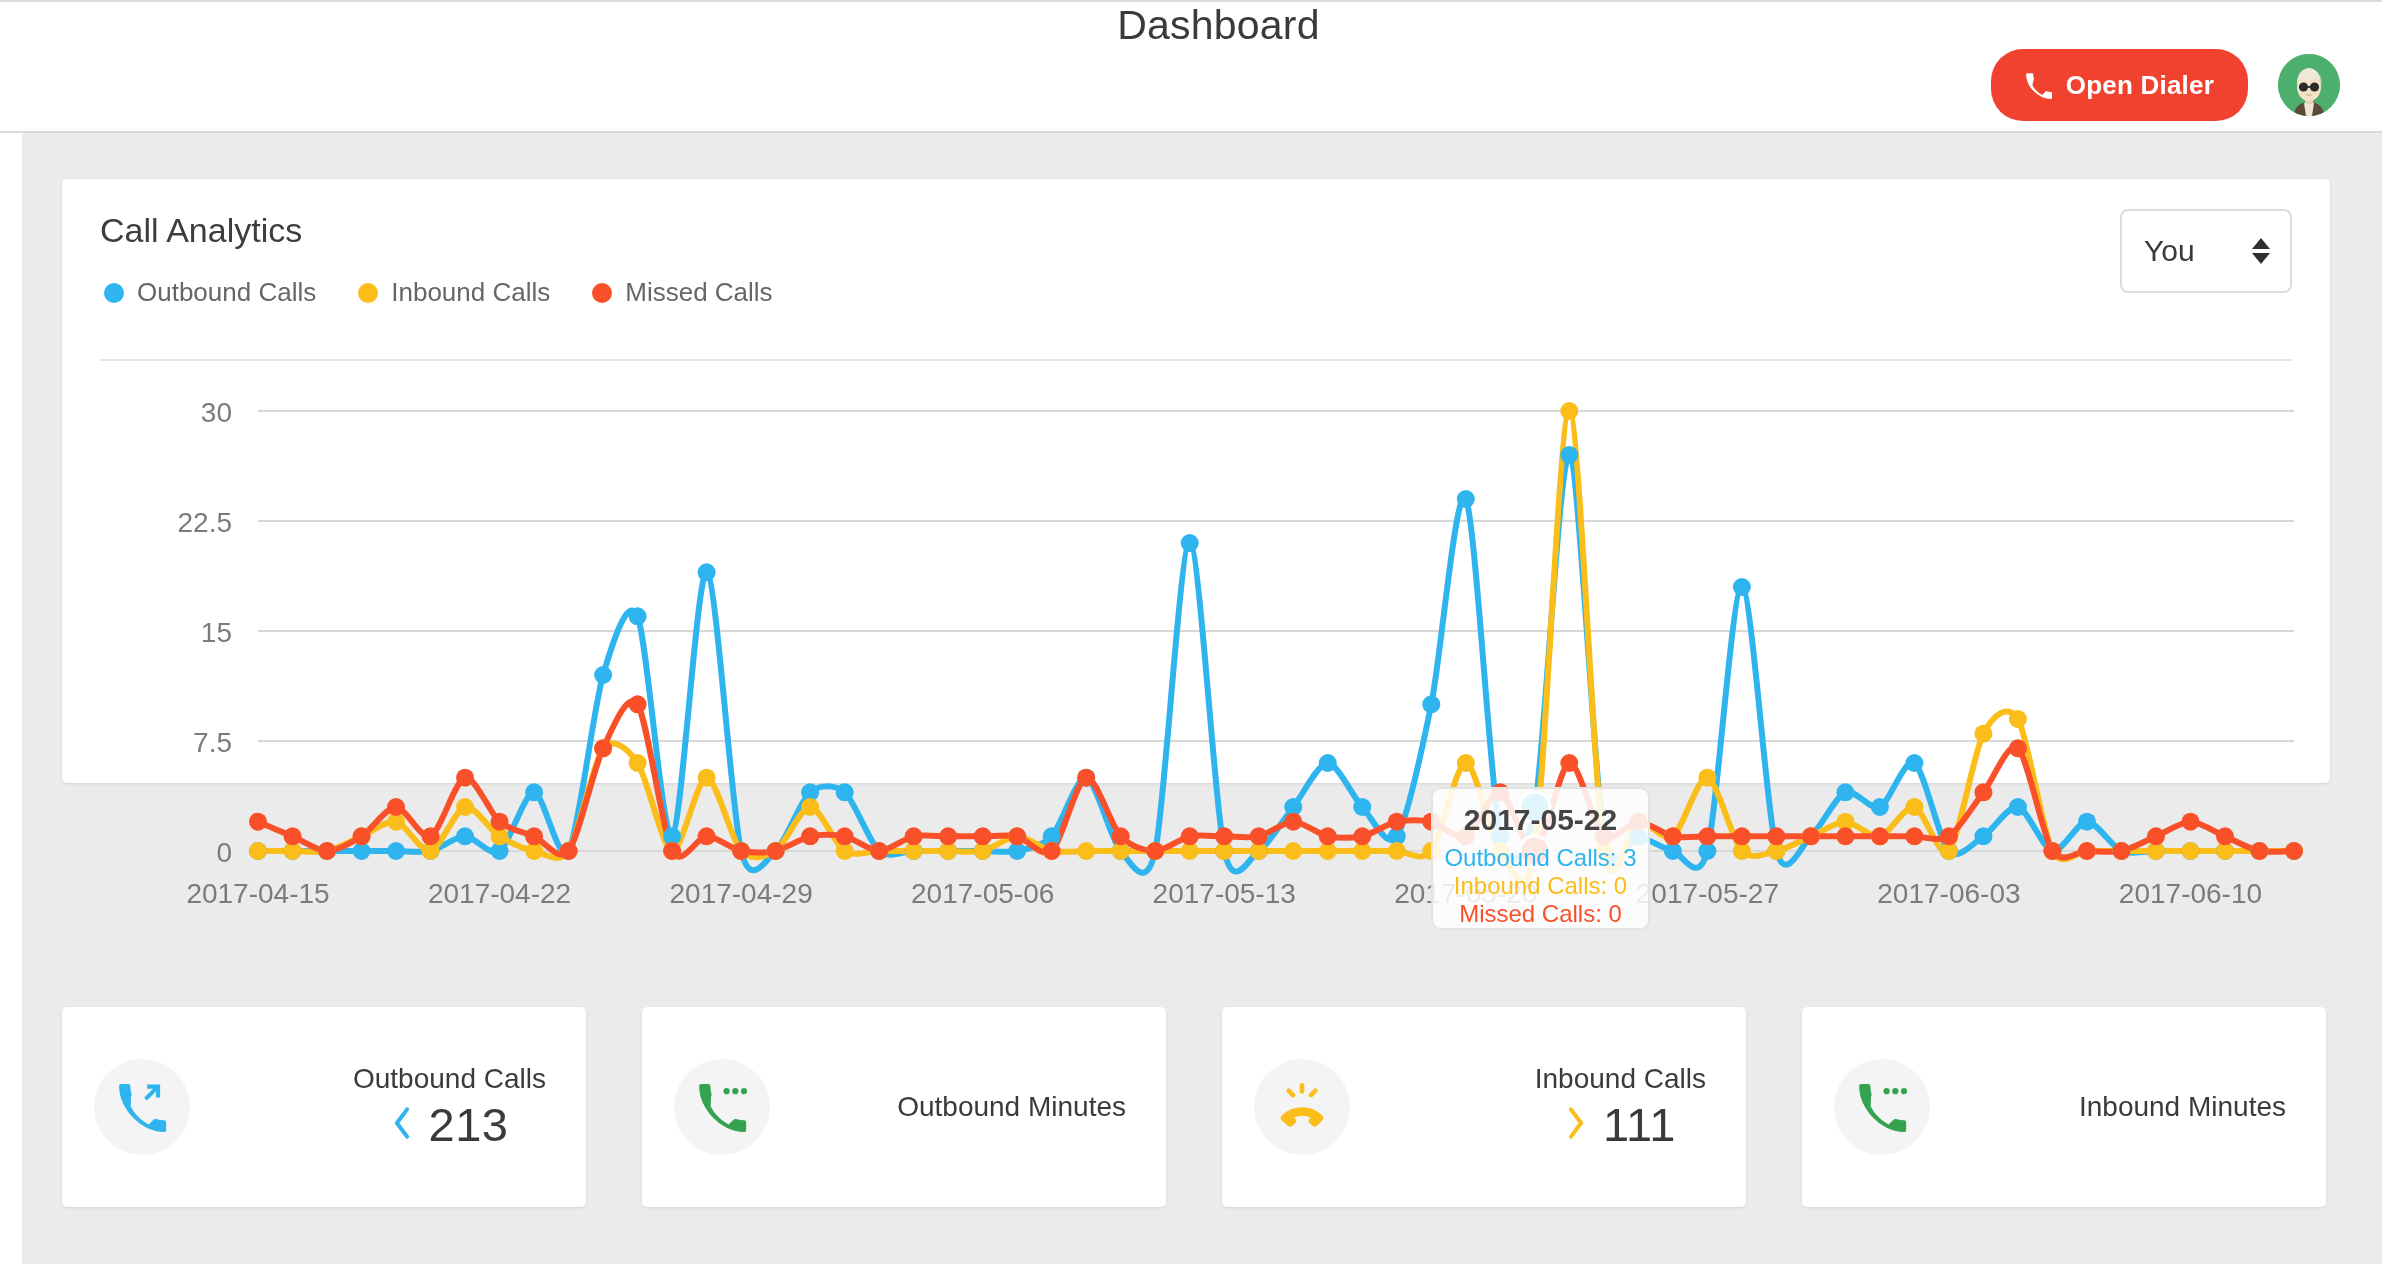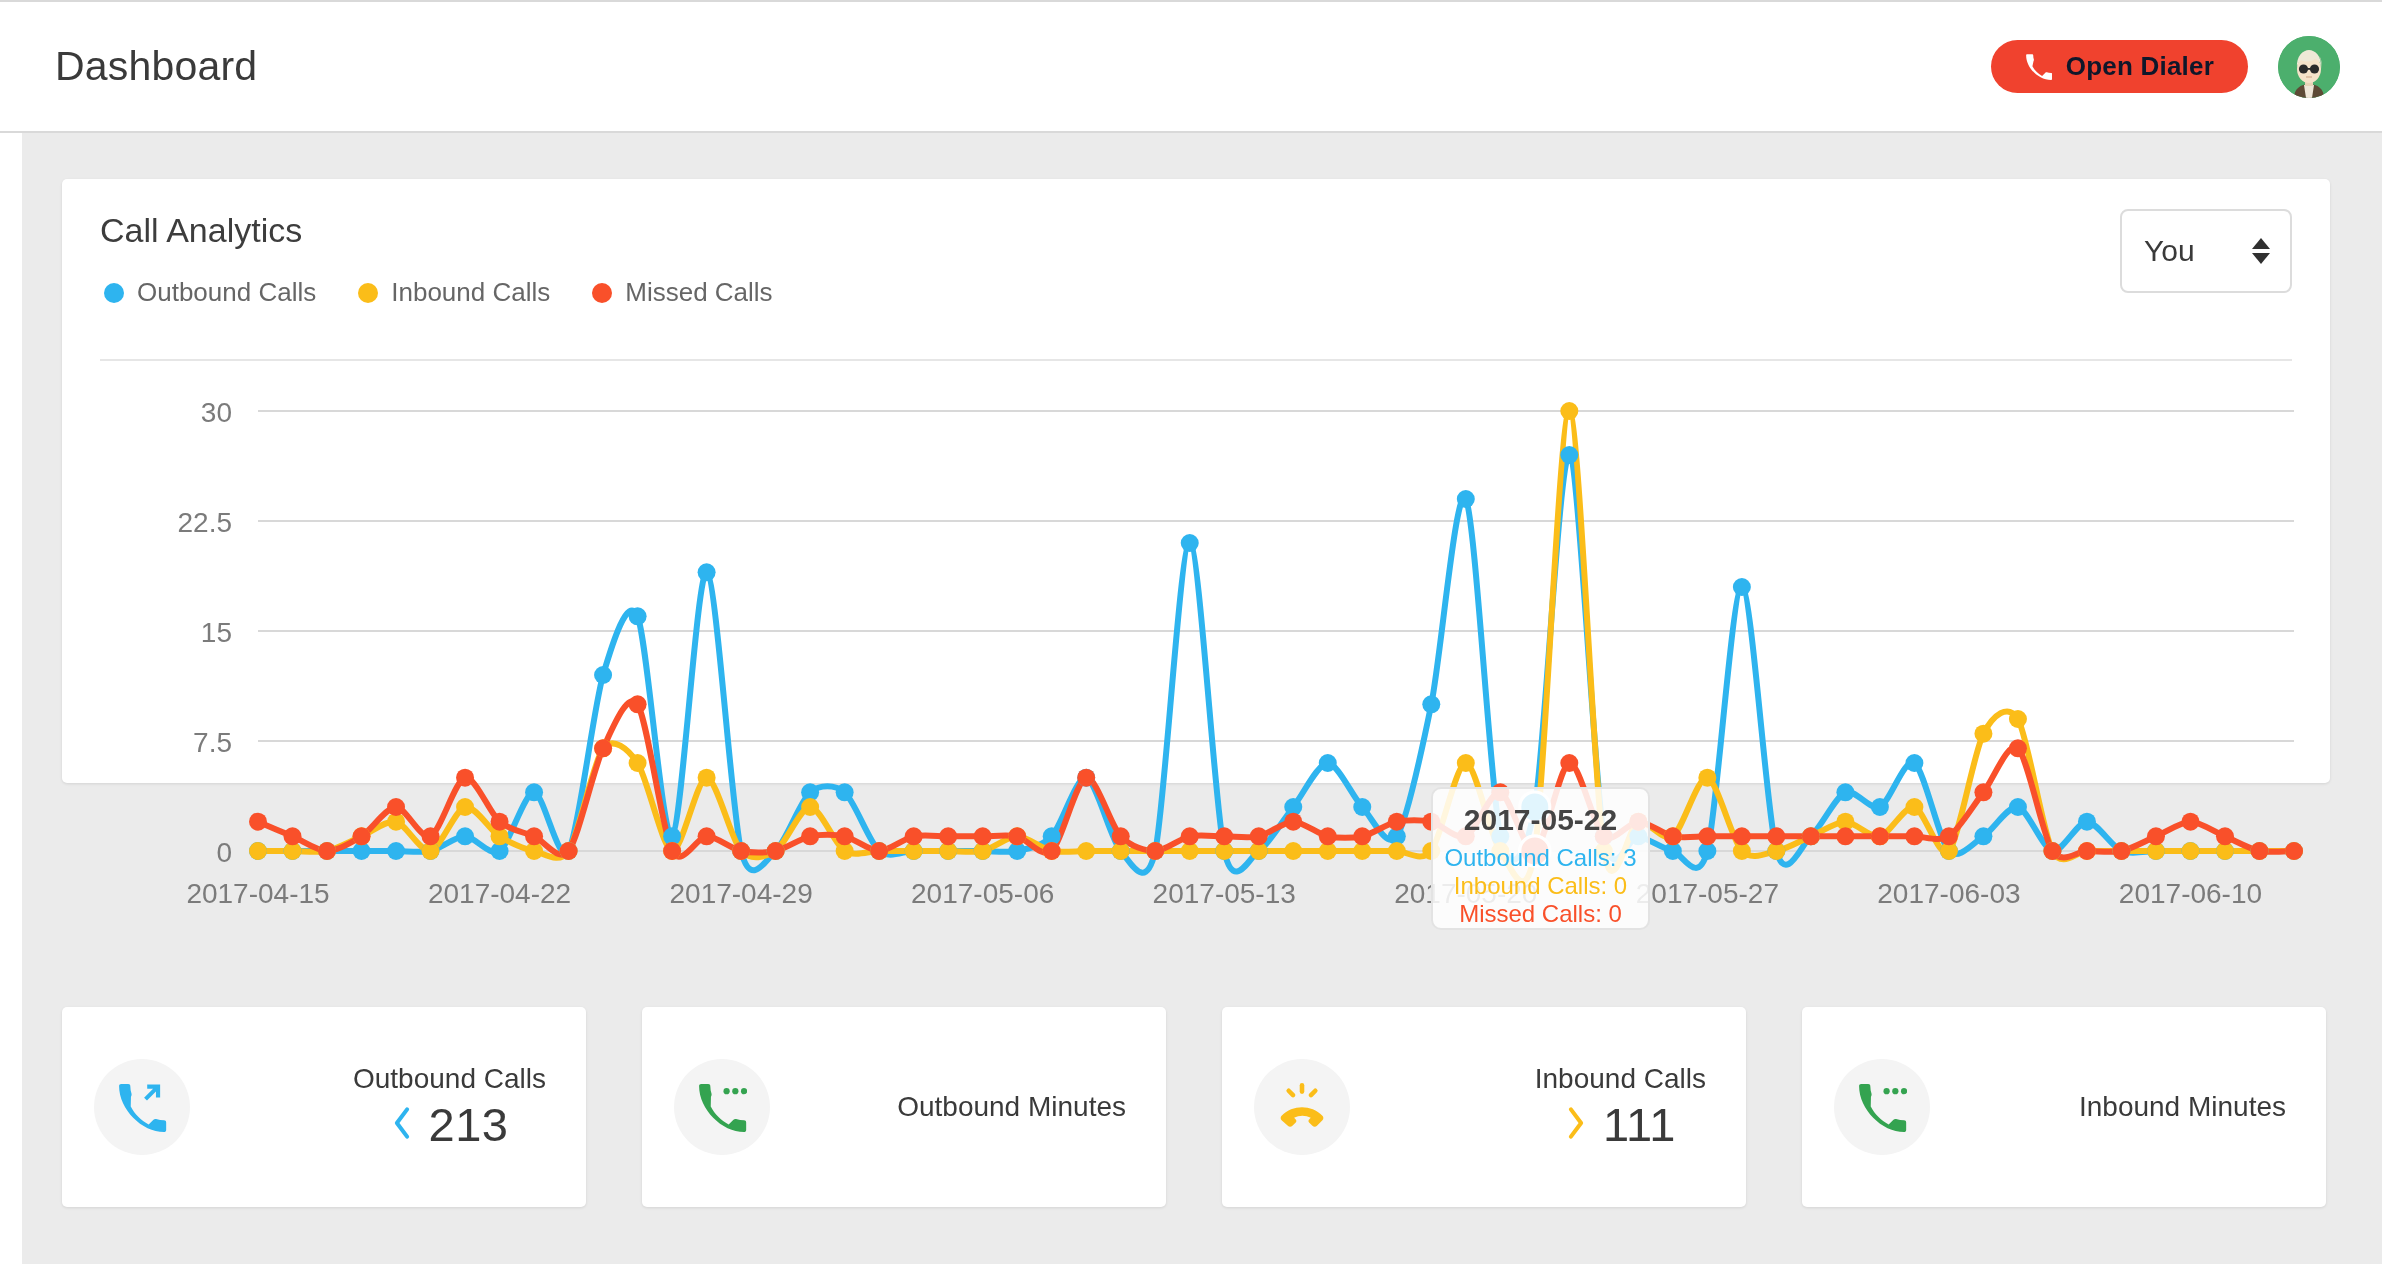--- a/index.html
+++ b/index.html
@@ -10,39 +10,39 @@
     overflow: hidden;
   }
   .app { position: relative; width: 2382px; height: 1264px; background:#ffffff; }
 
   
   .topbar {
     position: absolute; left: 0; top: 0; width: 2382px; height: 133px;
     background: #ffffff;
     border-top: 2px solid #d9d9d9;
     border-bottom: 2px solid #d9d9d9;
-    display: flex; align-items: center;
+    display: flex; align-items: center; flex-direction: column;
   }
   .page-title {
     margin-left: 55px;
     font-size: 41px;
     color: #3a3a3a;
     font-weight: 400;
     letter-spacing: .2px;
   }
   .topbar-right {
     margin-left: auto; margin-right: 42px;
     display: flex; align-items: center; gap: 30px;
   }
   .dialer-btn {
     background: #f0422e;
     border: none; border-radius: 32px;
-    height: 53px; padding: 0 34px;
+    height: 72px; padding: 0 34px;
     display: flex; align-items: center; gap: 14px;
-    color: #0f172a; font-size: 26px; font-weight: bold;
+    color: #ffffff; font-size: 26px; font-weight: bold;
     font-family: "Liberation Sans", sans-serif;
     cursor: pointer;
     letter-spacing: .2px;
   }
   .dialer-btn svg { display:block; }
   .avatar {
     width: 62px; height: 62px; border-radius: 50%;
     background: #4caf6d; overflow: hidden; position: relative;
     flex: 0 0 auto;
   }

